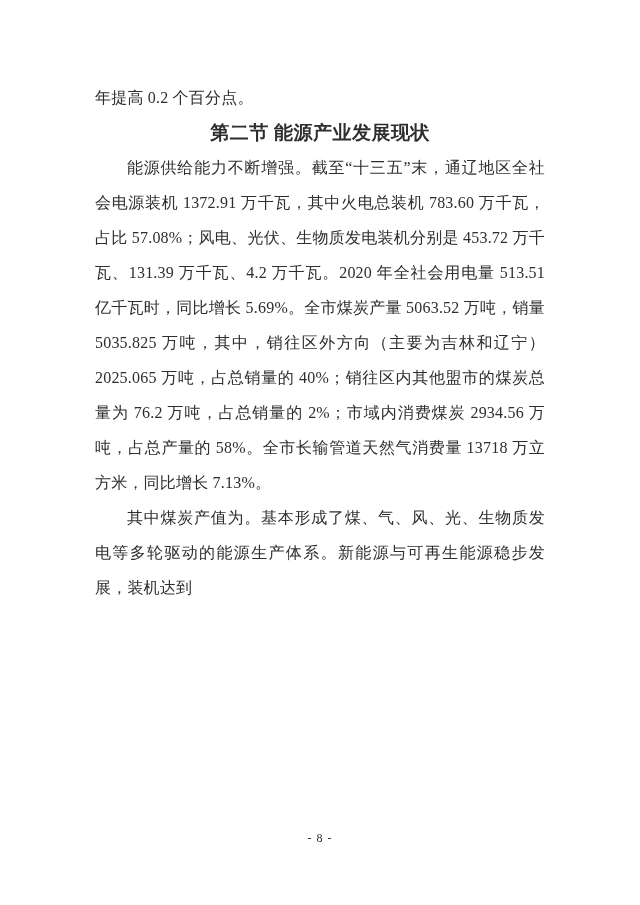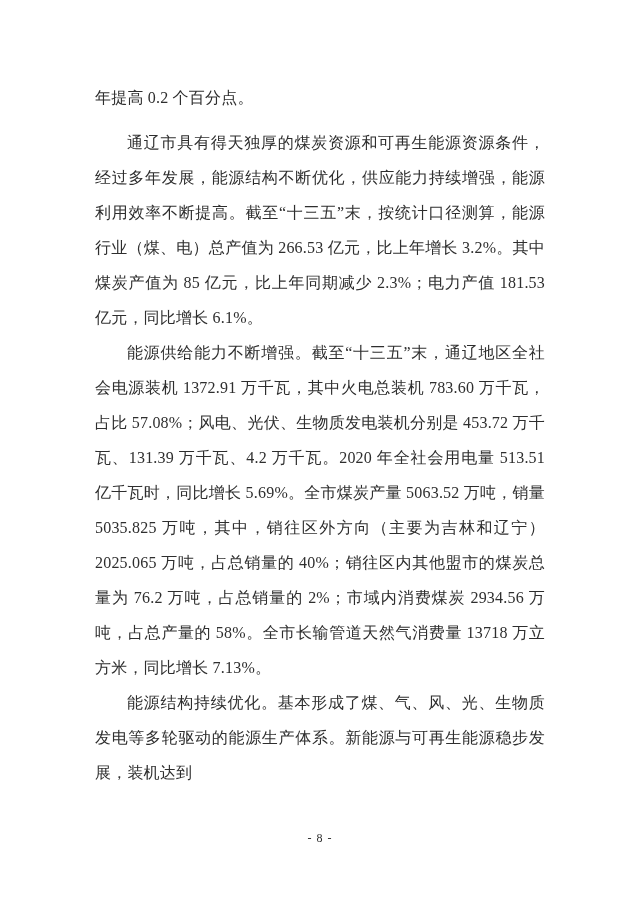--- a/index.html
+++ b/index.html
@@ -59,22 +59,22 @@
   }
 </style>
 </head>
 <body>
 
 <div class="doc-page">
 
   <p class="body-text">年提高 0.2 个百分点。</p>
 
 
+  <h2 class="section-heading">第二节 能源产业发展现状</h2>
 
-  <p class="body-text indent gap-top-sm">通辽市具有得天独厚的煤炭资源和可再生能源资源条件，经过多年发展，能源结构不断优化，供应能力持续增强，能源利用效率不断提高。截至“十三五”末，按统计口径测算，能源行业（煤、电）总产值为 266.53 亿元，比上年增长 3.2%。其中煤炭产值为 85 亿元，比上年同期减少 2.3%；电力产值 181.53 亿元，同比增长 6.1%。</p>
 
   <p class="body-text indent"><span class="lead">能源供给能力不断增强。</span><span>截至“十三五”末，通辽地区全社会电源装机 1372.91 万千瓦，其中火电总装机 783.60 万千瓦，占比 57.08%；风电、光伏、生物质发电装机分别是 453.72 万千瓦、131.39 万千瓦、4.2 万千瓦。2020 年全社会用电量 513.51 亿千瓦时，同比增长 5.69%。全市煤炭产量 5063.52 万吨，销量 5035.825 万吨，其中，销往区外方向（主要为吉林和辽宁）2025.065 万吨，占总销量的 40%；销往区内其他盟市的煤炭总量为 76.2 万吨，占总销量的 2%；市域内消费煤炭 2934.56 万吨，占总产量的 58%。全市长输管道天然气消费量 13718 万立方米，同比增长 7.13%。</span></p>
 
-  <p class="body-text indent"><span class="lead">能源结构持续优化。</span><span>基本形成了煤、气、风、光、生物质发电等多轮驱动的能源生产体系。新能源与可再生能源稳步发展，装机达到</span></p>
+  <p class="body-text indent"><span class="lead">其中煤炭产值为。</span><span>基本形成了煤、气、风、光、生物质发电等多轮驱动的能源生产体系。新能源与可再生能源稳步发展，装机达到</span></p>
 
   <div class="page-footer">- 8 -</div>
 
 </div>
 
 </body></html>

